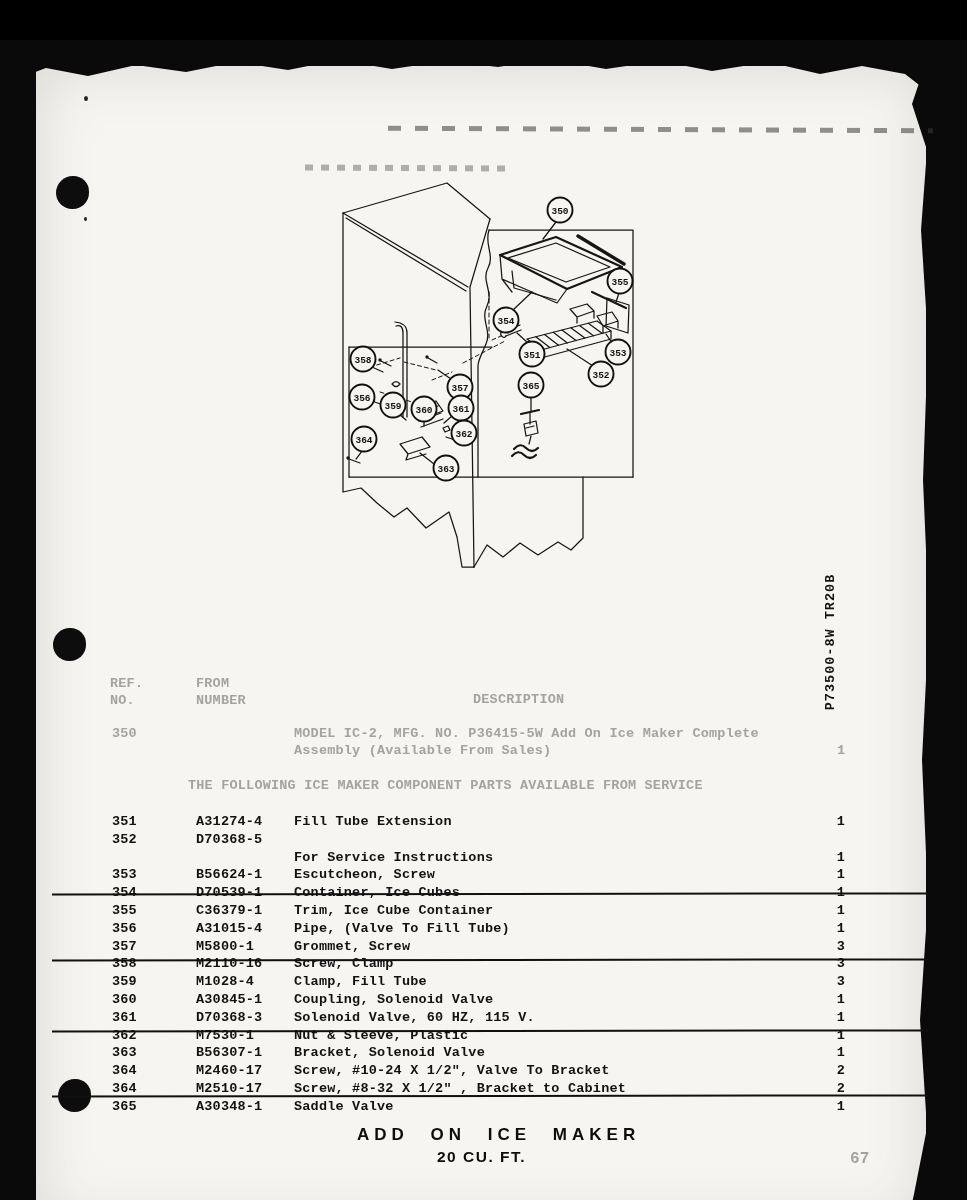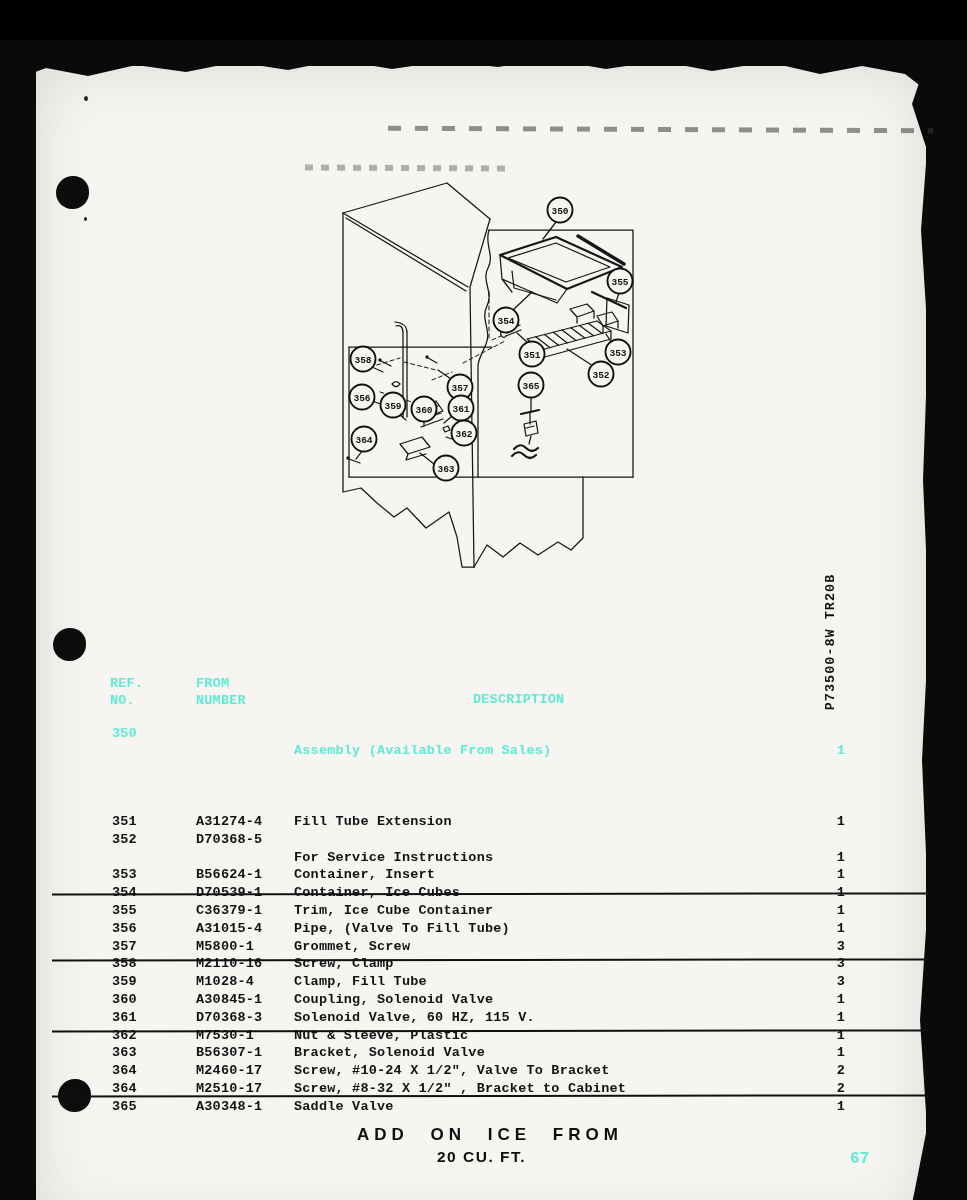--- a/index.html
+++ b/index.html
@@ -26,21 +26,21 @@
   
   .diagram{position:absolute;left:315px;top:128px;}
   .diagram path,.diagram line{fill:none;stroke:#161616;stroke-width:1.25;stroke-linecap:round;stroke-linejoin:round;}
   .diagram .thick{stroke-width:3.4;}
   .diagram .med{stroke-width:2.2;}
   .diagram .dash{stroke-dasharray:4 3;stroke-width:1;}
   .diagram .callout circle{fill:#f6f5f1;stroke:#111;stroke-width:1.9;}
   .diagram .callout text{fill:#111;font-family:"Liberation Mono","DejaVu Sans Mono",monospace;
       font-size:9.5px;font-weight:bold;text-anchor:middle;stroke:none;}
   
-  .t{position:absolute;color:#5eead4;font-weight:700;font-size:13.5px;letter-spacing:.2px;white-space:nowrap;}
+  .t{position:absolute;color:#a3a3a3;font-weight:700;font-size:13.5px;letter-spacing:.2px;white-space:nowrap;}
   .hdr{line-height:16.5px;}
   .rows{position:absolute;left:112px;top:774px;width:733px;}
   .prow{position:relative;height:17.8px;}
   .prow span{position:absolute;top:0;color:#121212;font-weight:700;font-size:13.5px;letter-spacing:.2px;white-space:nowrap;}
   .c-ref{left:0;}
   .c-part{left:84px;}
   .c-desc{left:182px;text-align:center;}
   .c-qty{right:0;}
   .side-label{position:absolute;left:830px;top:602px;transform:translate(-50%,-50%) rotate(-90deg);
       color:#121212;font-weight:700;font-size:13.5px;letter-spacing:1px;white-space:nowrap;}
@@ -224,43 +224,45 @@
     <div>REF.</div>
       <div>NO.</div>
   </div>
   <div class="t hdr" style="left:196px;top:636px;">
     <div>FROM</div>
       <div>NUMBER</div>
   </div>
   <div class="t" style="left:433px;top:652px;padding-left:40px;">DESCRIPTION</div>
 
   <div class="t" style="left:112px;top:686px;">350</div>
+  <div class="t" style="left:294px;top:686px;">MODEL IC-2, MFG. NO. P36415-5W Add On Ice Maker Complete</div>
   <div class="t" style="left:294px;top:703px;">Assembly (Available From Sales)</div>
   <div class="t" style="left:837px;top:703px;">1</div>
 
+  <div class="t" style="left:188px;top:738px;">THE FOLLOWING ICE MAKER COMPONENT PARTS AVAILABLE FROM SERVICE</div>
 
   <div class="rows">
     <div class="prow">
       <span class="c-ref">351</span>
         <span class="c-part">A31274-4</span>
       <span class="c-desc">Fill Tube Extension</span>
         <span class="c-qty">1</span>
       </div>
     <div class="prow">
       <span class="c-ref">352</span>
         <span class="c-part">D70368-5</span>
       </div>
     <div class="prow">
       <span class="c-desc">For Service Instructions</span>
         <span class="c-qty">1</span>
       </div>
     <div class="prow">
       <span class="c-ref">353</span>
         <span class="c-part">B56624-1</span>
-      <span class="c-desc">Container, Insert</span>
+      <span class="c-desc">Escutcheon, Screw</span>
         <span class="c-qty">1</span>
       </div>
     <div class="prow">
       <span class="c-ref">354</span>
         <span class="c-part">D70539-1</span>
       <span class="c-desc">Container, Ice Cubes</span>
         <span class="c-qty">1</span>
       </div>
     <div class="prow">
       <span class="c-ref">355</span>
@@ -334,16 +336,16 @@
       <span class="c-desc">Saddle Valve</span>
         <span class="c-qty">1</span>
       </div>
   </div>
 
   <div class="scanline" style="top:853px;"></div>
   <div class="scanline" style="top:919px;"></div>
   <div class="scanline" style="top:990px;"></div>
   <div class="scanline" style="top:1055px;"></div>
 
-  <div class="title" style="left:357px;top:1085px;font-size:17px;letter-spacing:5px;word-spacing:12px;">ADD ON ICE FROM</div>
+  <div class="title" style="left:357px;top:1085px;font-size:17px;letter-spacing:5px;word-spacing:12px;">ADD ON ICE MAKER</div>
   <div class="title" style="left:437px;top:1108px;font-size:15.5px;letter-spacing:1.5px;">20 CU. FT.</div>
   <div class="t" style="left:850px;top:1110px;font-size:16px;">67</div>
 </div>
 
 </body></html>

